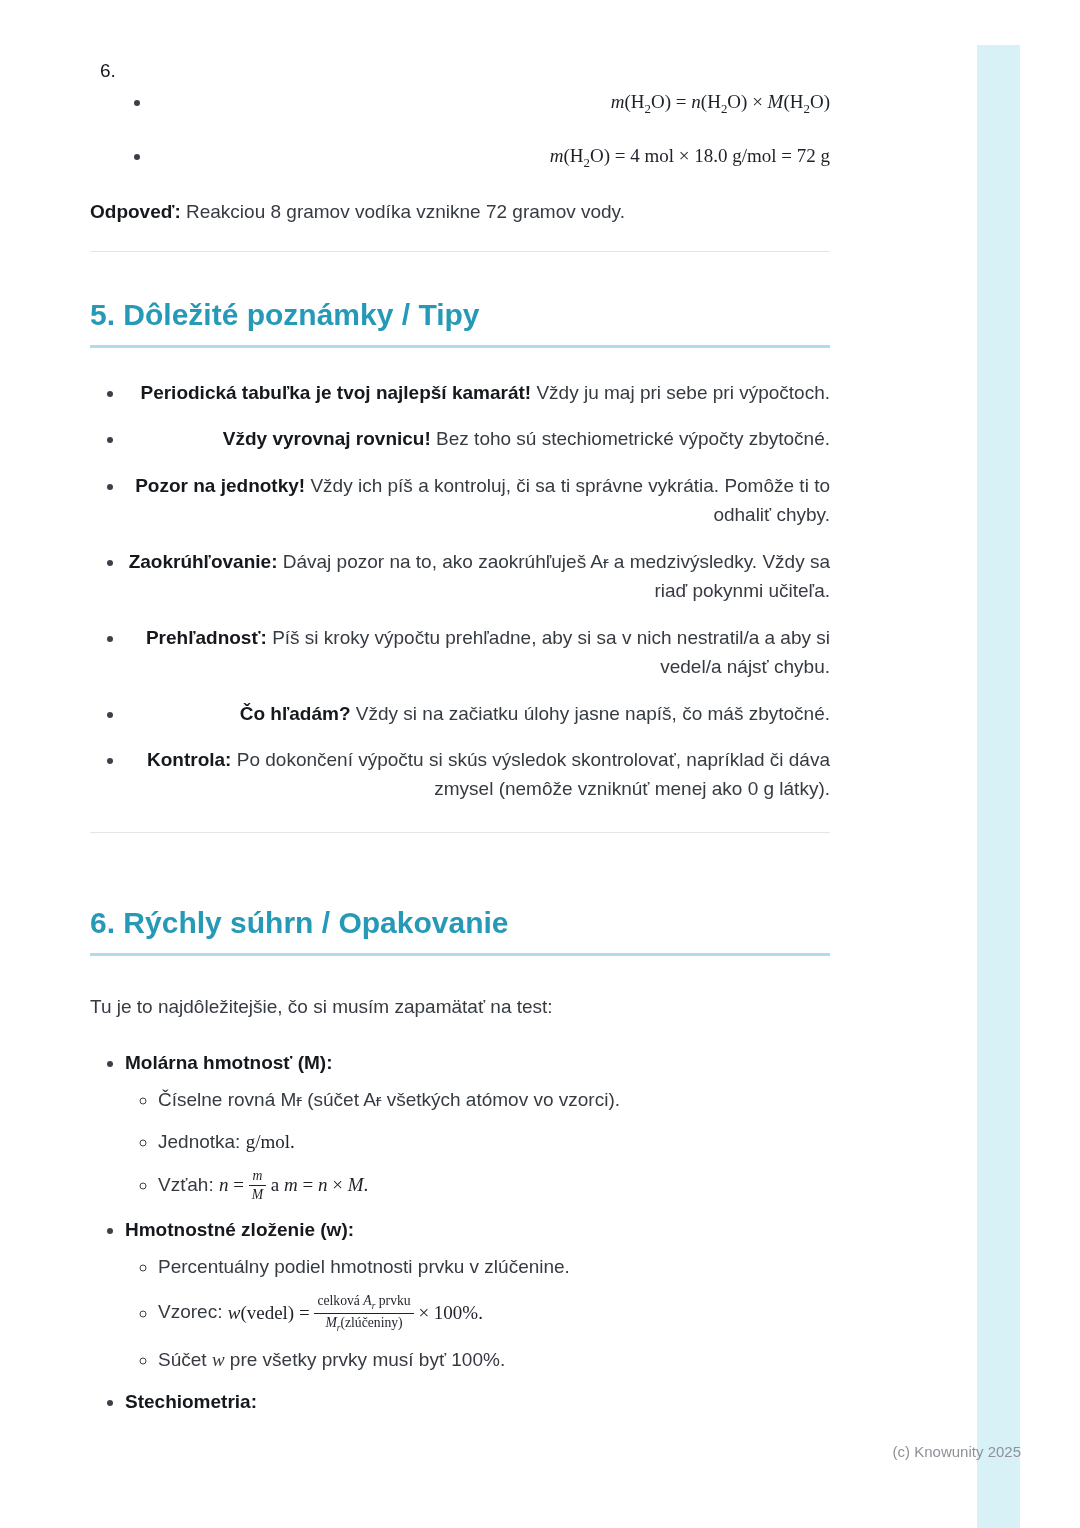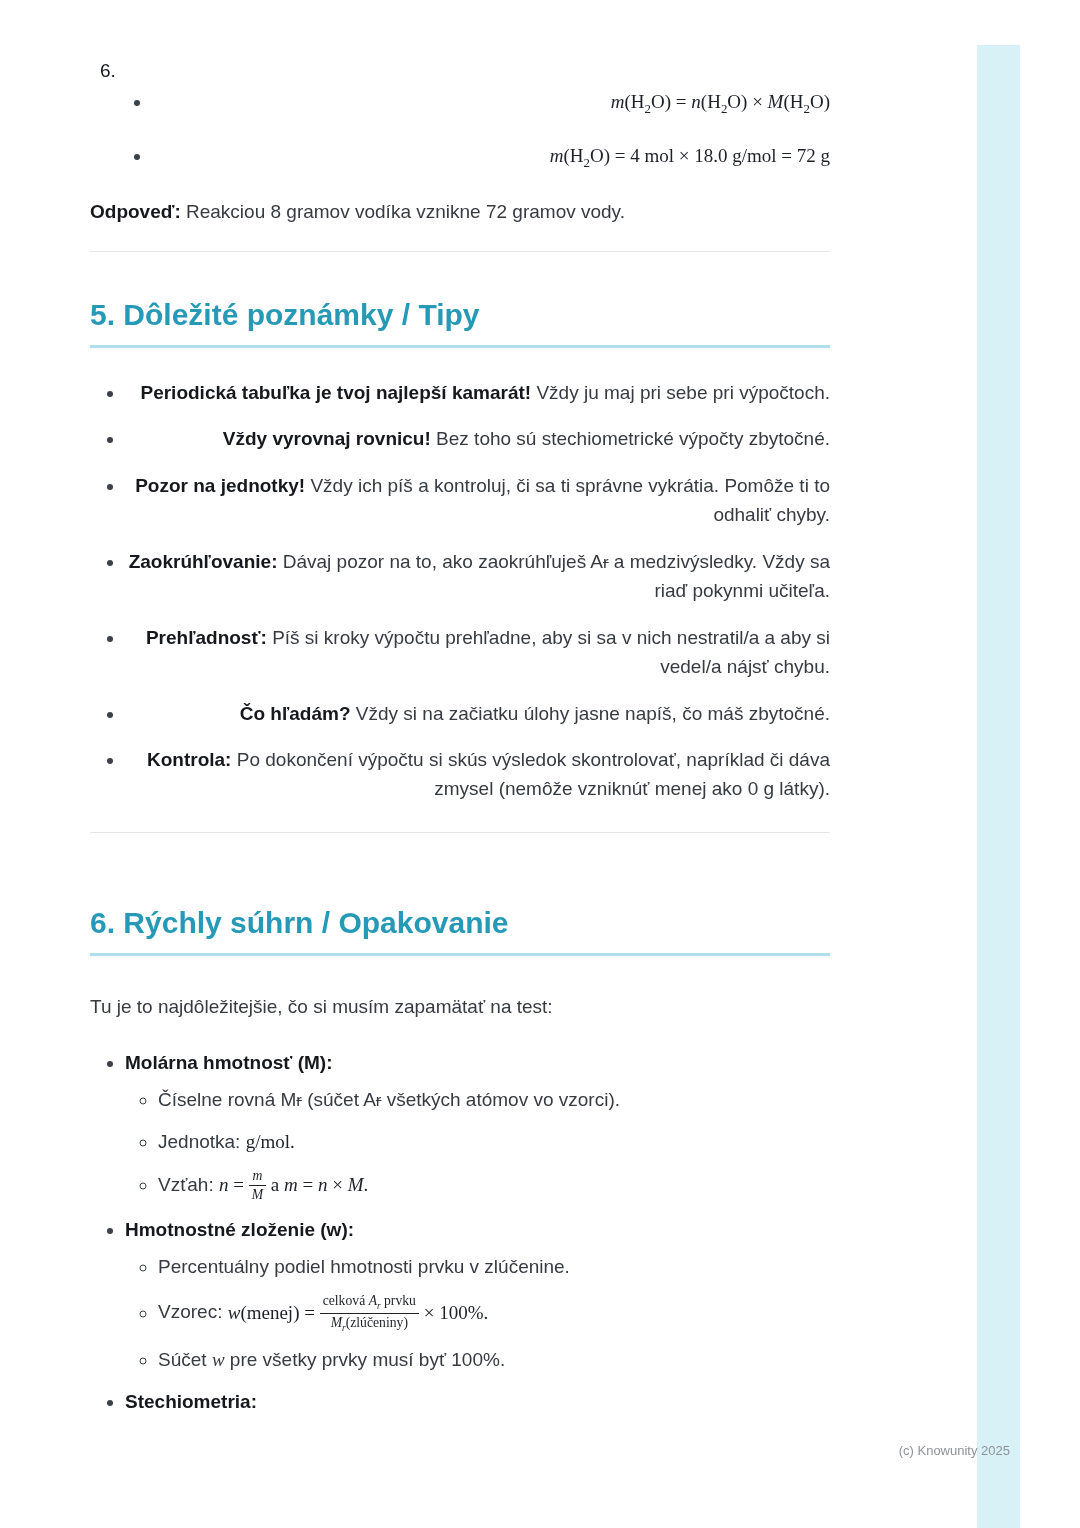--- a/index.html
+++ b/index.html
@@ -68,23 +68,23 @@
     text-align: center;
     vertical-align: -0.6em;
     font-size: 0.72em;
     line-height: 1.15;
   }
   .frac .num { display: block; border-bottom: 1.2px solid #222; padding: 0 3px 1px; }
   .frac .den { display: block; padding: 1px 3px 0; }
   .watermark {
     position: absolute;
     top: 1443px;
-    right: 70px;
+    right: 59px;
     z-index: 2;
-    font-size: 13px;
+    font-size: 15px;
     color: #8d9298;
     margin-left: 32px;
   }
 </style>
 </head>
 <body>
 
 <div class="page">
   <div class="edge-stripe"></div>
 
@@ -131,21 +131,21 @@
           <li><span>Číselne rovná M</span><span class="st">r</span><span> (súčet A</span><span class="st">r</span><span> všetkých atómov vo vzorci).</span></li>
           <li><span>Jednotka: </span><span class="math">g/mol.</span></li>
           <li><span>Vzťah: </span><span class="math"><i class="mv">n</i><span> = </span><span class="frac"><span class="num"><i class="mv">m</i></span><span class="den"><i class="mv">M</i></span></span><span> a </span><i class="mv">m</i><span> = </span><i class="mv">n</i><span> × </span><i class="mv">M</i><span>.</span></span></li>
         </ul>
       </li>
 
       <li>
         <strong>Hmotnostné zloženie (w):</strong>
         <ul class="circle-list">
           <li><span>Percentuálny podiel hmotnosti prvku v zlúčenine.</span></li>
-          <li><span>Vzorec: </span><span class="math"><i class="mv">w</i><span>(menej) = </span><span class="frac"><span class="num"><span>celková </span><i class="mv">A</i><sub><i class="mv">r</i></sub><span> prvku</span></span><span class="den"><i class="mv">M</i><sub><i class="mv">r</i></sub><span>(zlúčeniny)</span></span></span><span> × 100%.</span></span></li>
+          <li><span>Vzorec: </span><span class="math"><i class="mv">w</i><span>(vedel) = </span><span class="frac"><span class="num"><span>celková </span><i class="mv">A</i><sub><i class="mv">r</i></sub><span> prvku</span></span><span class="den"><i class="mv">M</i><sub><i class="mv">r</i></sub><span>(zlúčeniny)</span></span></span><span> × 100%.</span></span></li>
           <li><span>Súčet </span><i class="mv">w</i><span> pre všetky prvky musí byť 100%.</span></li>
         </ul>
       </li>
 
       <li>
         <strong>Stechiometria:</strong>
       </li>
 
     </ul>
 

